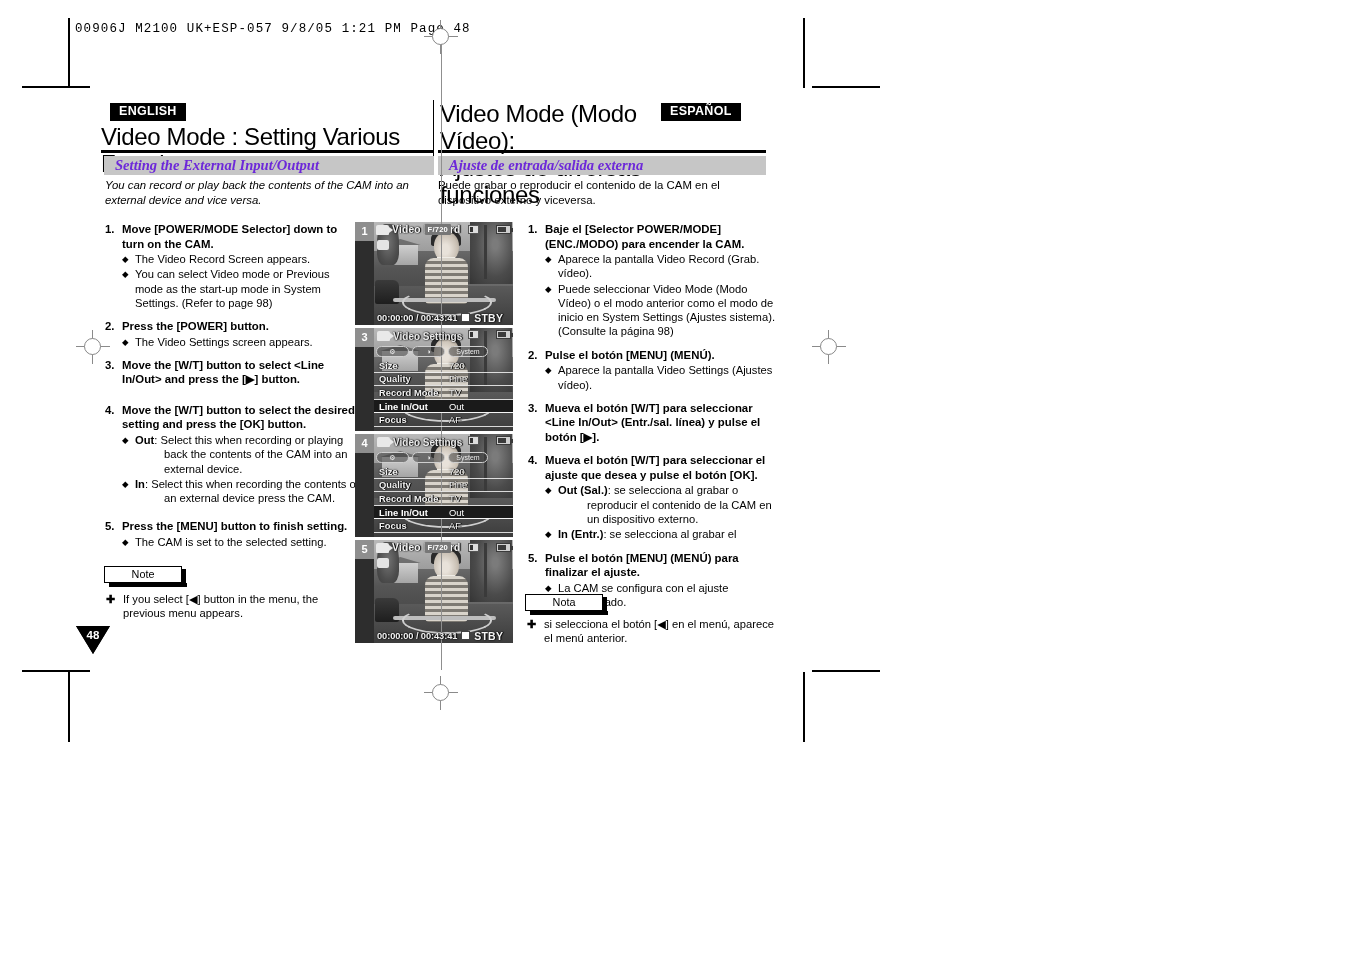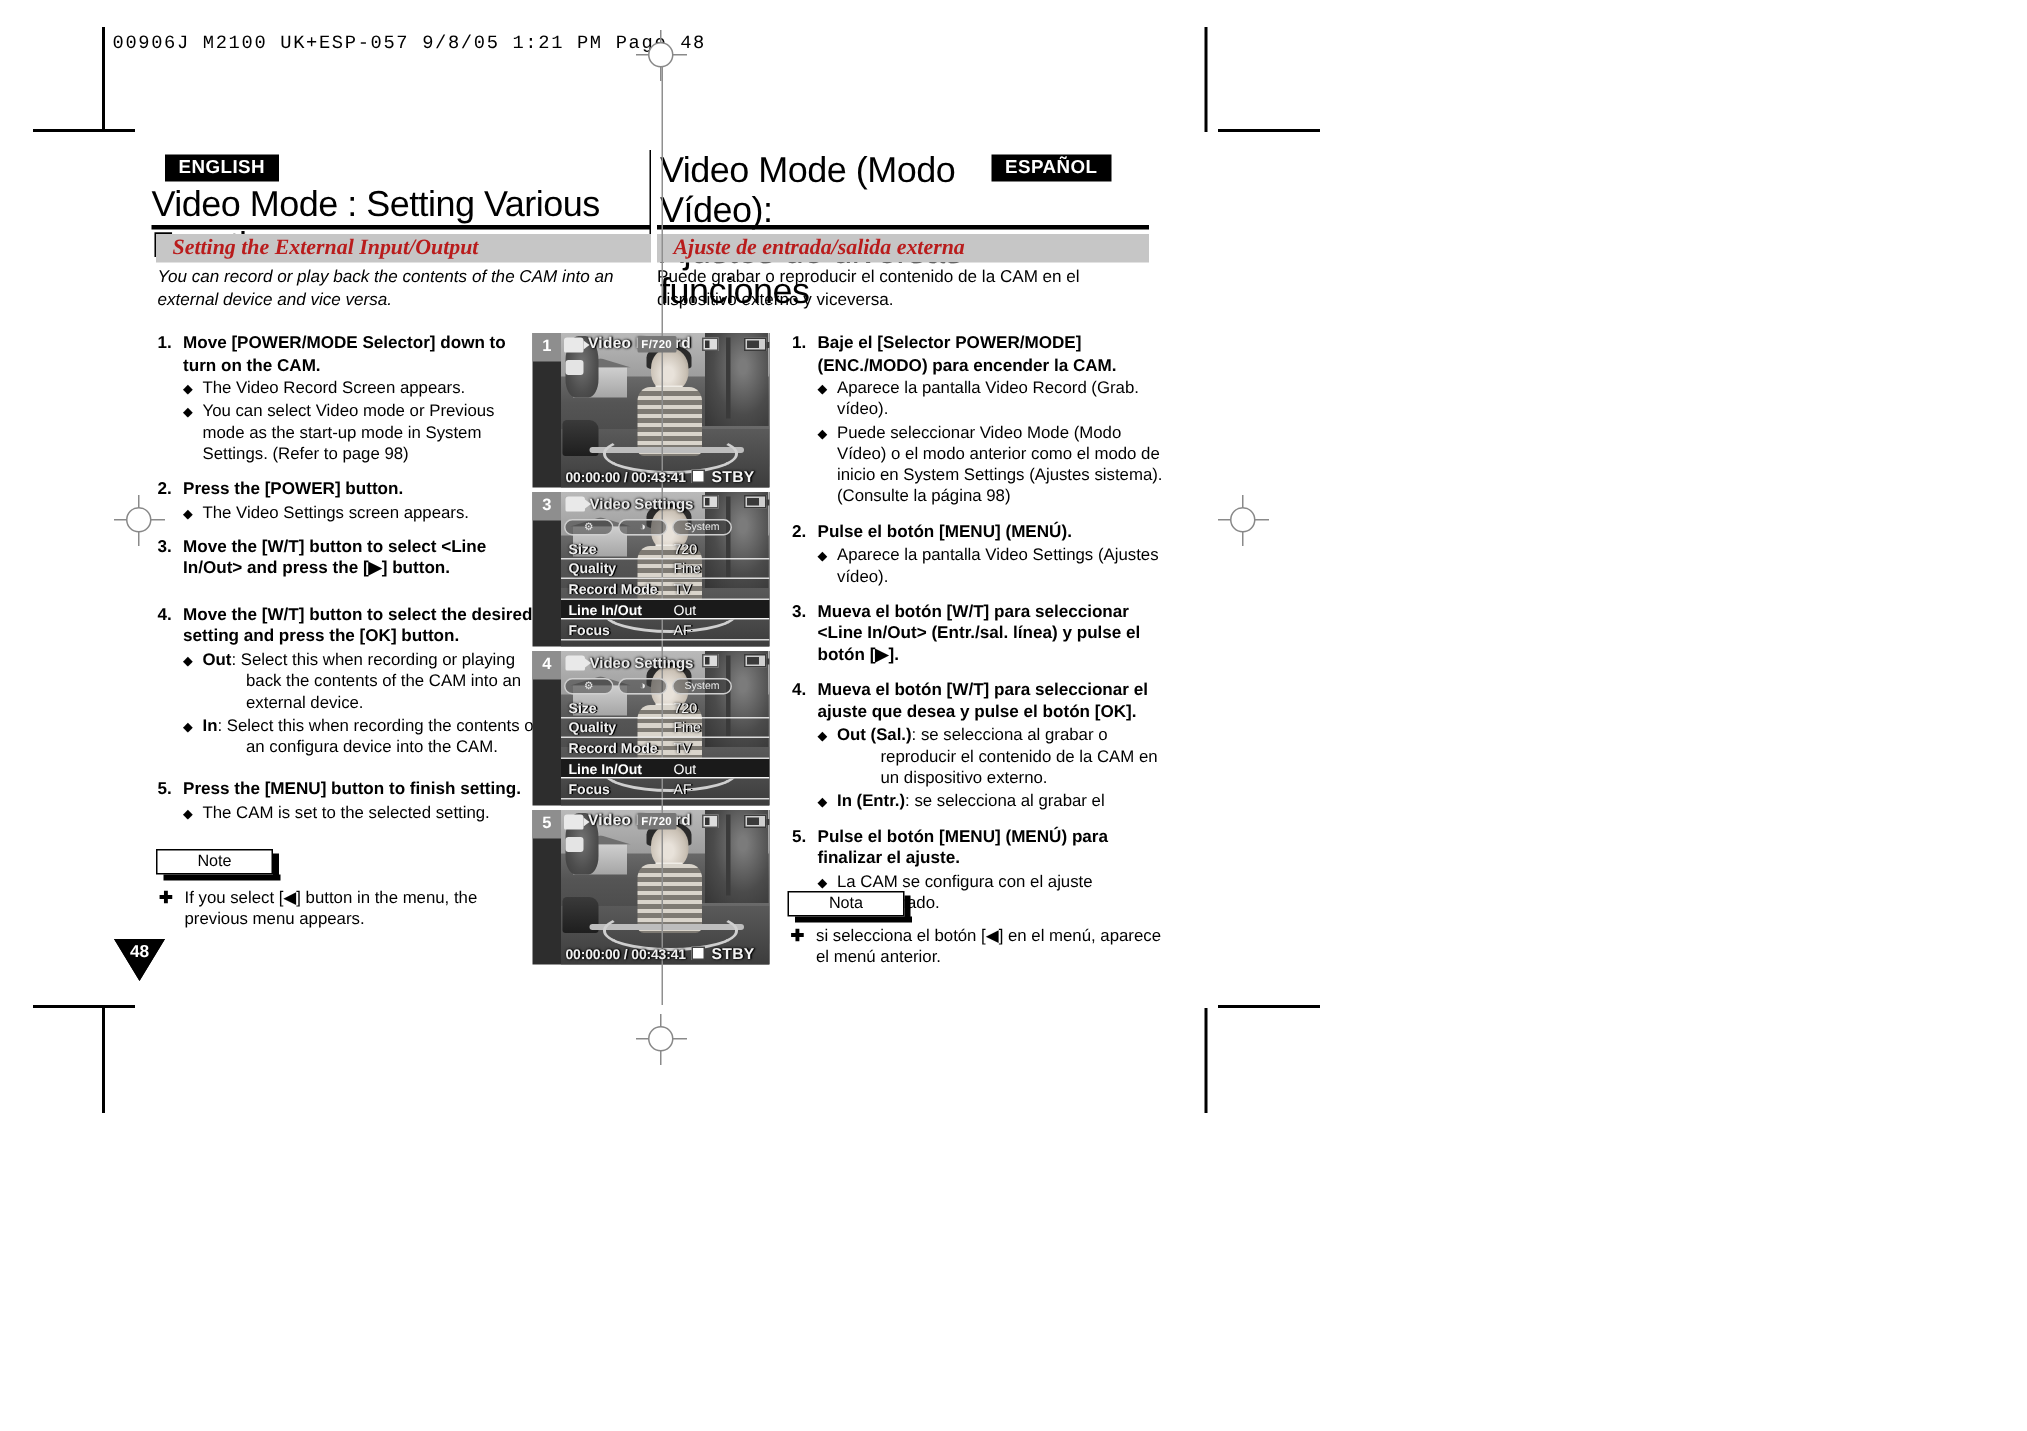--- a/index.html
+++ b/index.html
@@ -108,21 +108,21 @@
   #rule-es { left: 438px; top: 150px; width: 328px; }
 
   .subhead {
     position: absolute;
     height: 19px;
     background: #c6c6c6;
     font-family: "Liberation Serif", serif;
     font-weight: bold;
     font-style: italic;
     font-size: 14.6px;
-    color: #b91c1c;
+    color: #6d28d9;
     padding: 1px 0 0 11px;
     box-sizing: border-box;
     line-height: 17px;
   }
   #sub-en { left: 104px; top: 156px; width: 330px; }
   #sub-es { left: 438px; top: 156px; width: 328px; }
 
   .intro {
     position: absolute;
     font-size: 11.4px;
@@ -630,21 +630,21 @@
         <span class="step-num">4.</span>
         <span class="step-text">Move the [W/T] button to select the desired setting and press the [OK] button.</span>
       </div>
       <div class="bullets">
         <div class="bullet hang">
           <span class="dia">◆</span>
           <span class="btext"><b>Out</b><span>: Select this when recording or playing</span><span class="indent2">back the contents of the CAM into an external device.</span></span>
         </div>
         <div class="bullet hang">
           <span class="dia">◆</span>
-          <span class="btext"><b>In</b><span>: Select this when recording the contents of</span><span class="indent2">an configura device into the CAM.</span></span>
+          <span class="btext"><b>In</b><span>: Select this when recording the contents of</span><span class="indent2">an external device press the CAM.</span></span>
         </div>
       </div>
     </div>
 
     <div class="step" style="margin-top:14px;">
       <div class="step-head">
         <span class="step-num">5.</span>
         <span class="step-text">Press the [MENU] button to finish setting.</span>
       </div>
       <div class="bullets">

